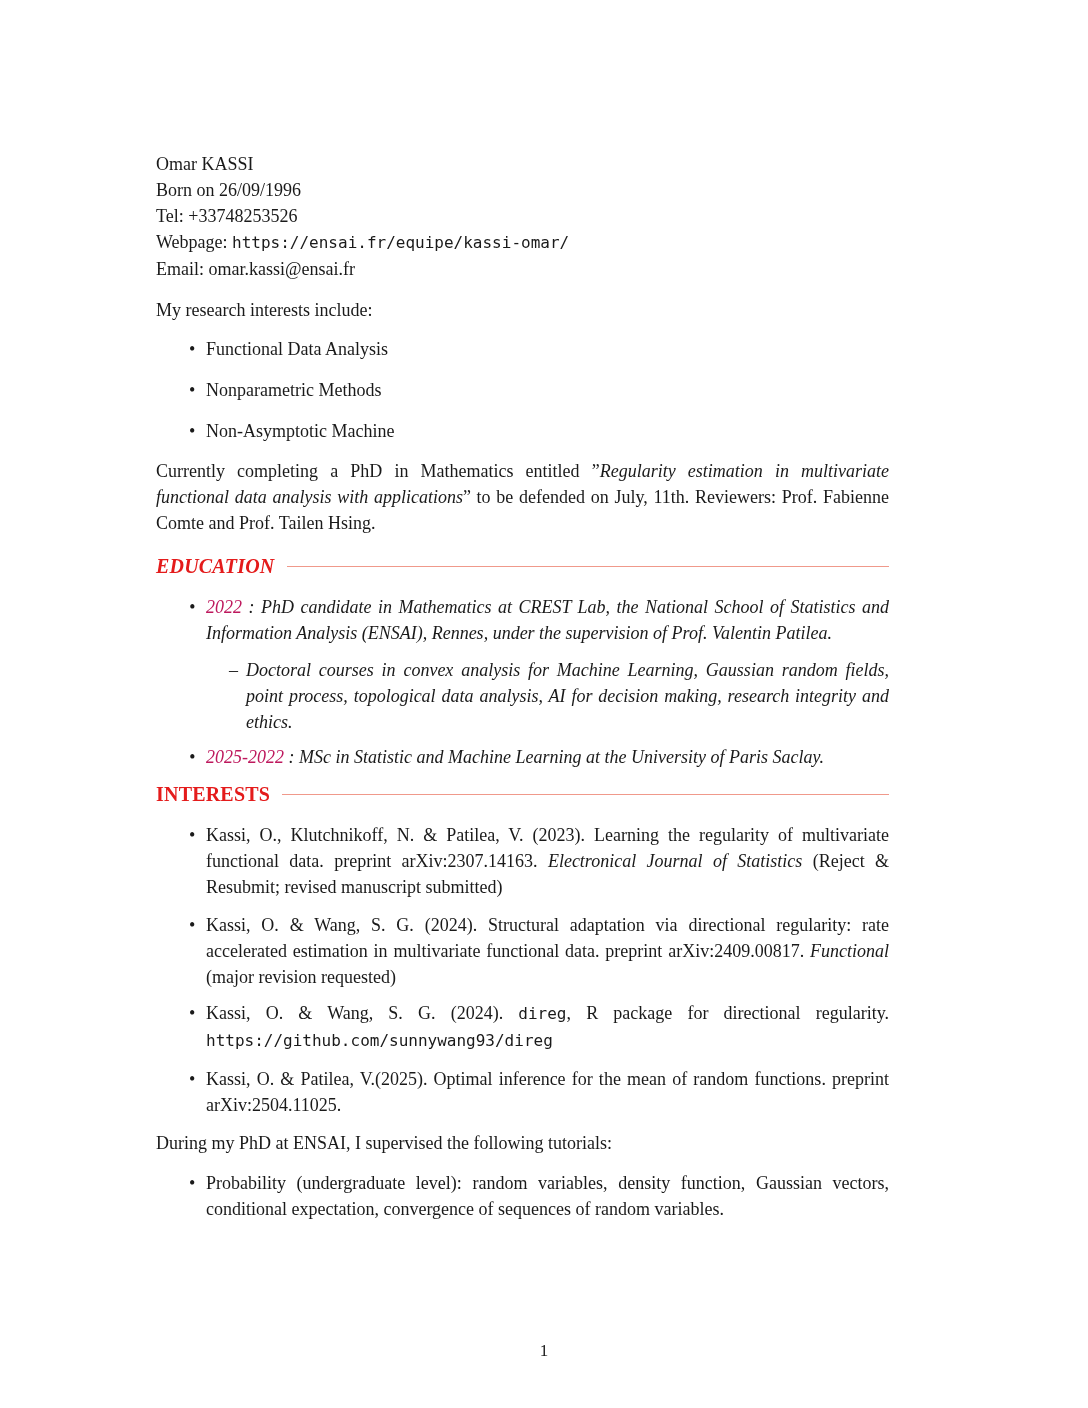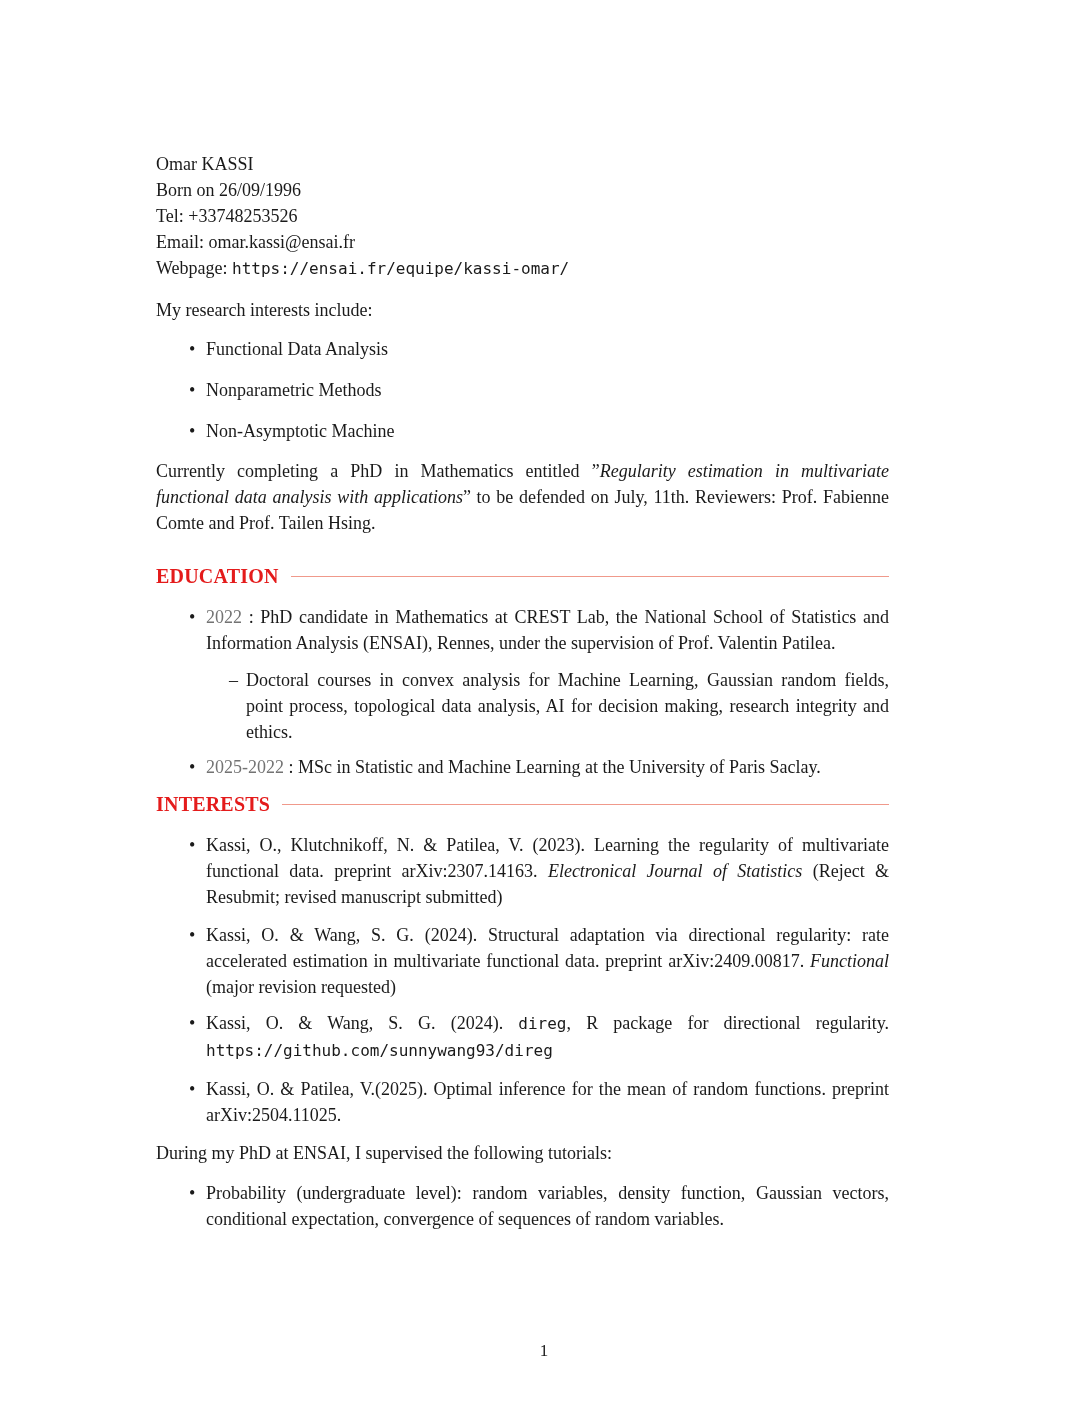--- a/index.html
+++ b/index.html
@@ -21,46 +21,46 @@
     white-space:nowrap;
   }
   .rule { flex:1; height:1px; background:#f0998b; margin-left:12px; }
   .item { display:flex; padding-left:33px; }
   .item .marker { width:17px; flex:none; }
   .subitem { display:flex; padding-left:73px; }
   .subitem .marker { width:17px; flex:none; }
   .item-text { flex:1; }
   .run-i { font-style:italic; }
   .run-m { font-family:"DejaVu Sans Mono","Liberation Mono",monospace; font-size:16px; }
-  .run-gray { color:#737373; }
+  .run-gray { color:#be185d; }
   .mt-9  { margin-top:9px; }
   .mt-10 { margin-top:10px; }
   .mt-11 { margin-top:11px; }
   .mt-12 { margin-top:12px; }
   .mt-13 { margin-top:13px; }
   .mt-14 { margin-top:14px; }
   .mt-15 { margin-top:15px; }
   .mt-16 { margin-top:16px; }
-  .mt-18 { margin-top:28px; }
+  .mt-18 { margin-top:18px;font-style:italic; }
   .footer {
     position:absolute; left:0; top:1338px; width:1088px;
     text-align:center; font-size:17px; color:#1a1a1a;
   }
 </style>
 </head>
 <body>
 
 <div class="content">
 
   <div>
     <div>Omar KASSI</div>
     <div>Born on 26/09/1996</div>
     <div>Tel: +33748253526</div>
+    <div><span>Webpage: </span><span class="run-m">https://ensai.fr/equipe/kassi-omar/</span></div>
     <div>Email: omar.kassi@ensai.fr</div>
-    <div><span>Webpage: </span><span class="run-m">https://ensai.fr/equipe/kassi-omar/</span></div>
   </div>
 
   <section class="mt-15">
     <p class="para">My research interests include:</p>
     <div class="item mt-13">
       <span class="marker">•</span>
       <div class="item-text">Functional Data Analysis</div>
     </div>
     <div class="item mt-15">
       <span class="marker">•</span>

